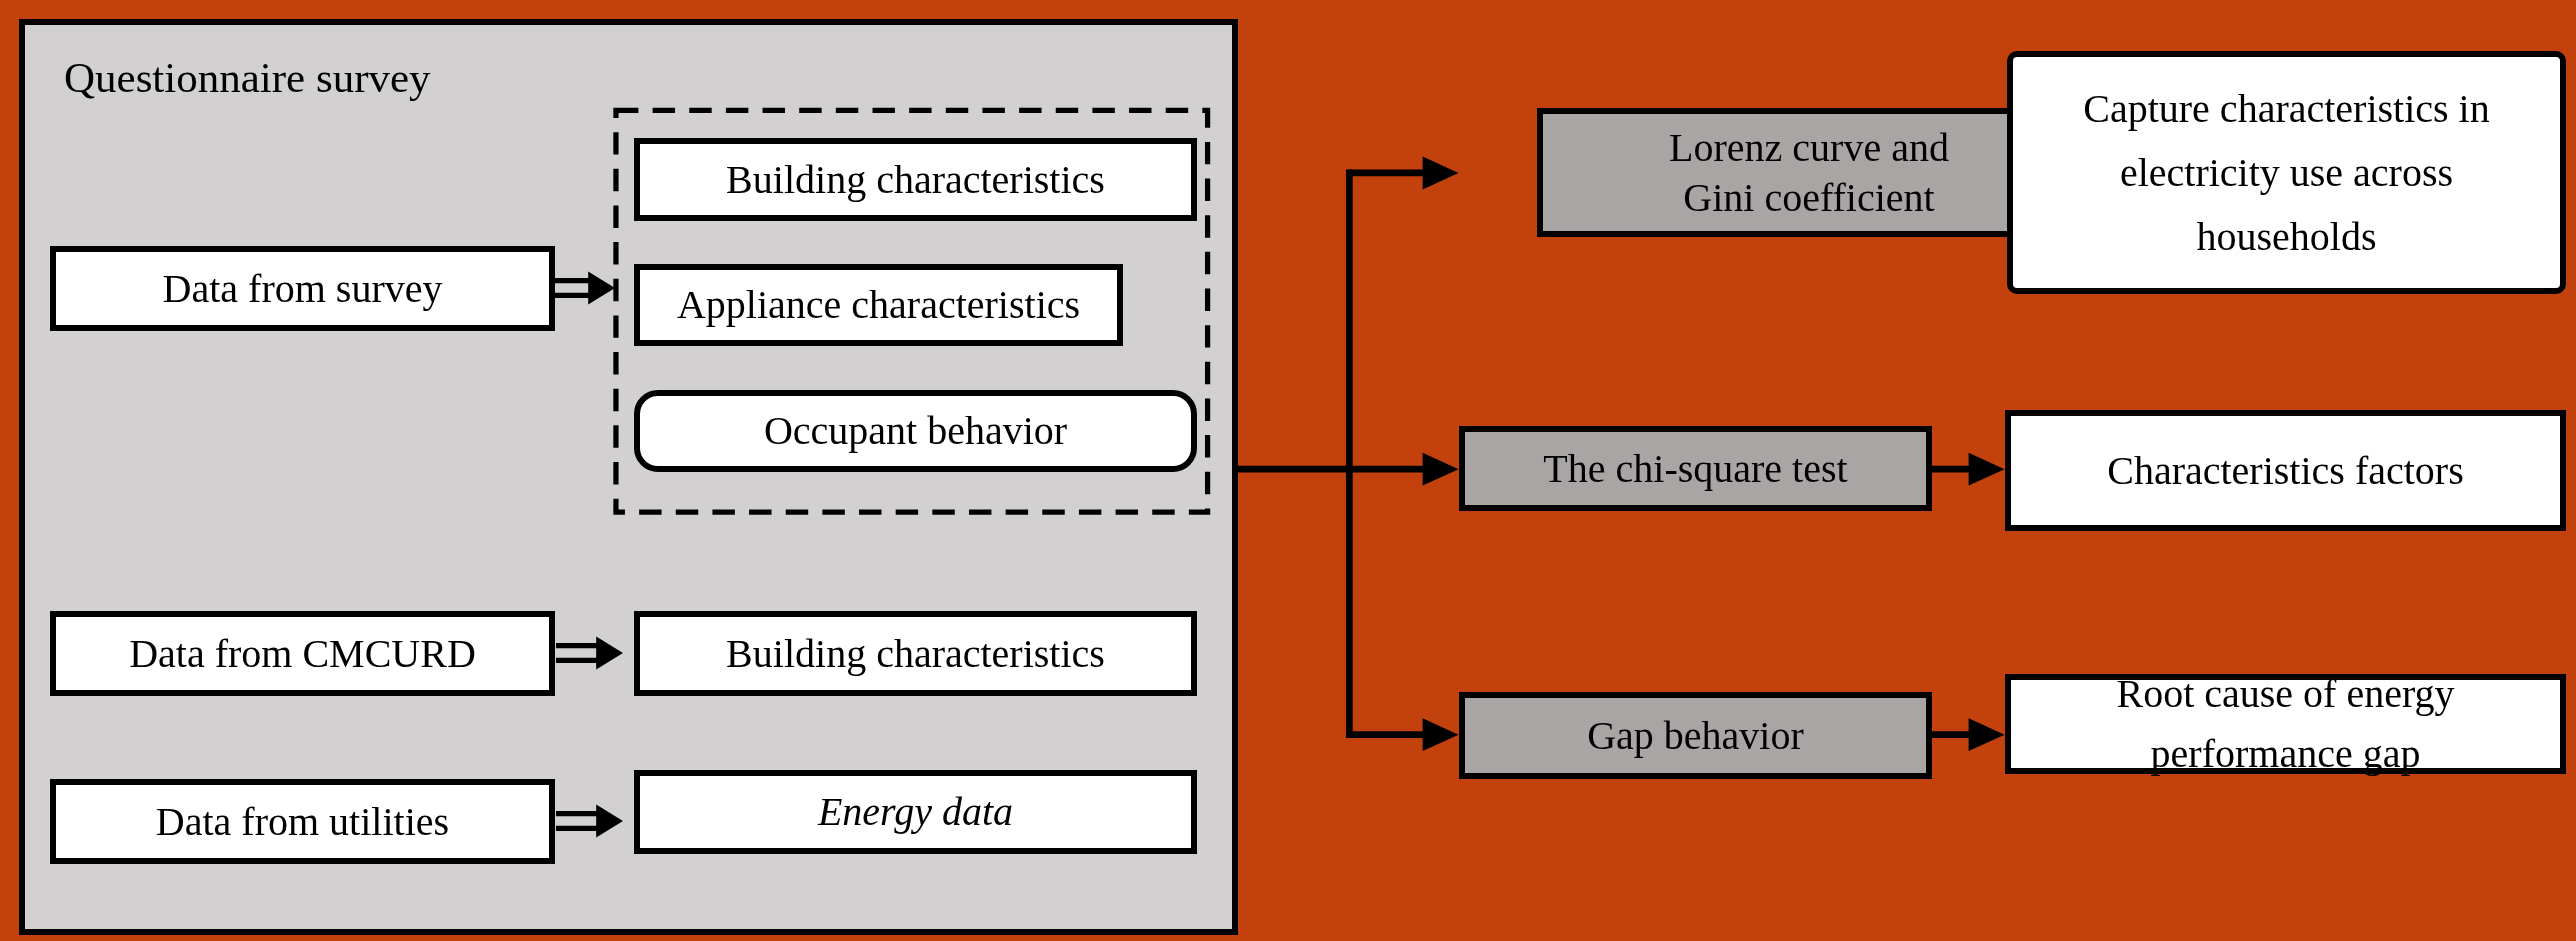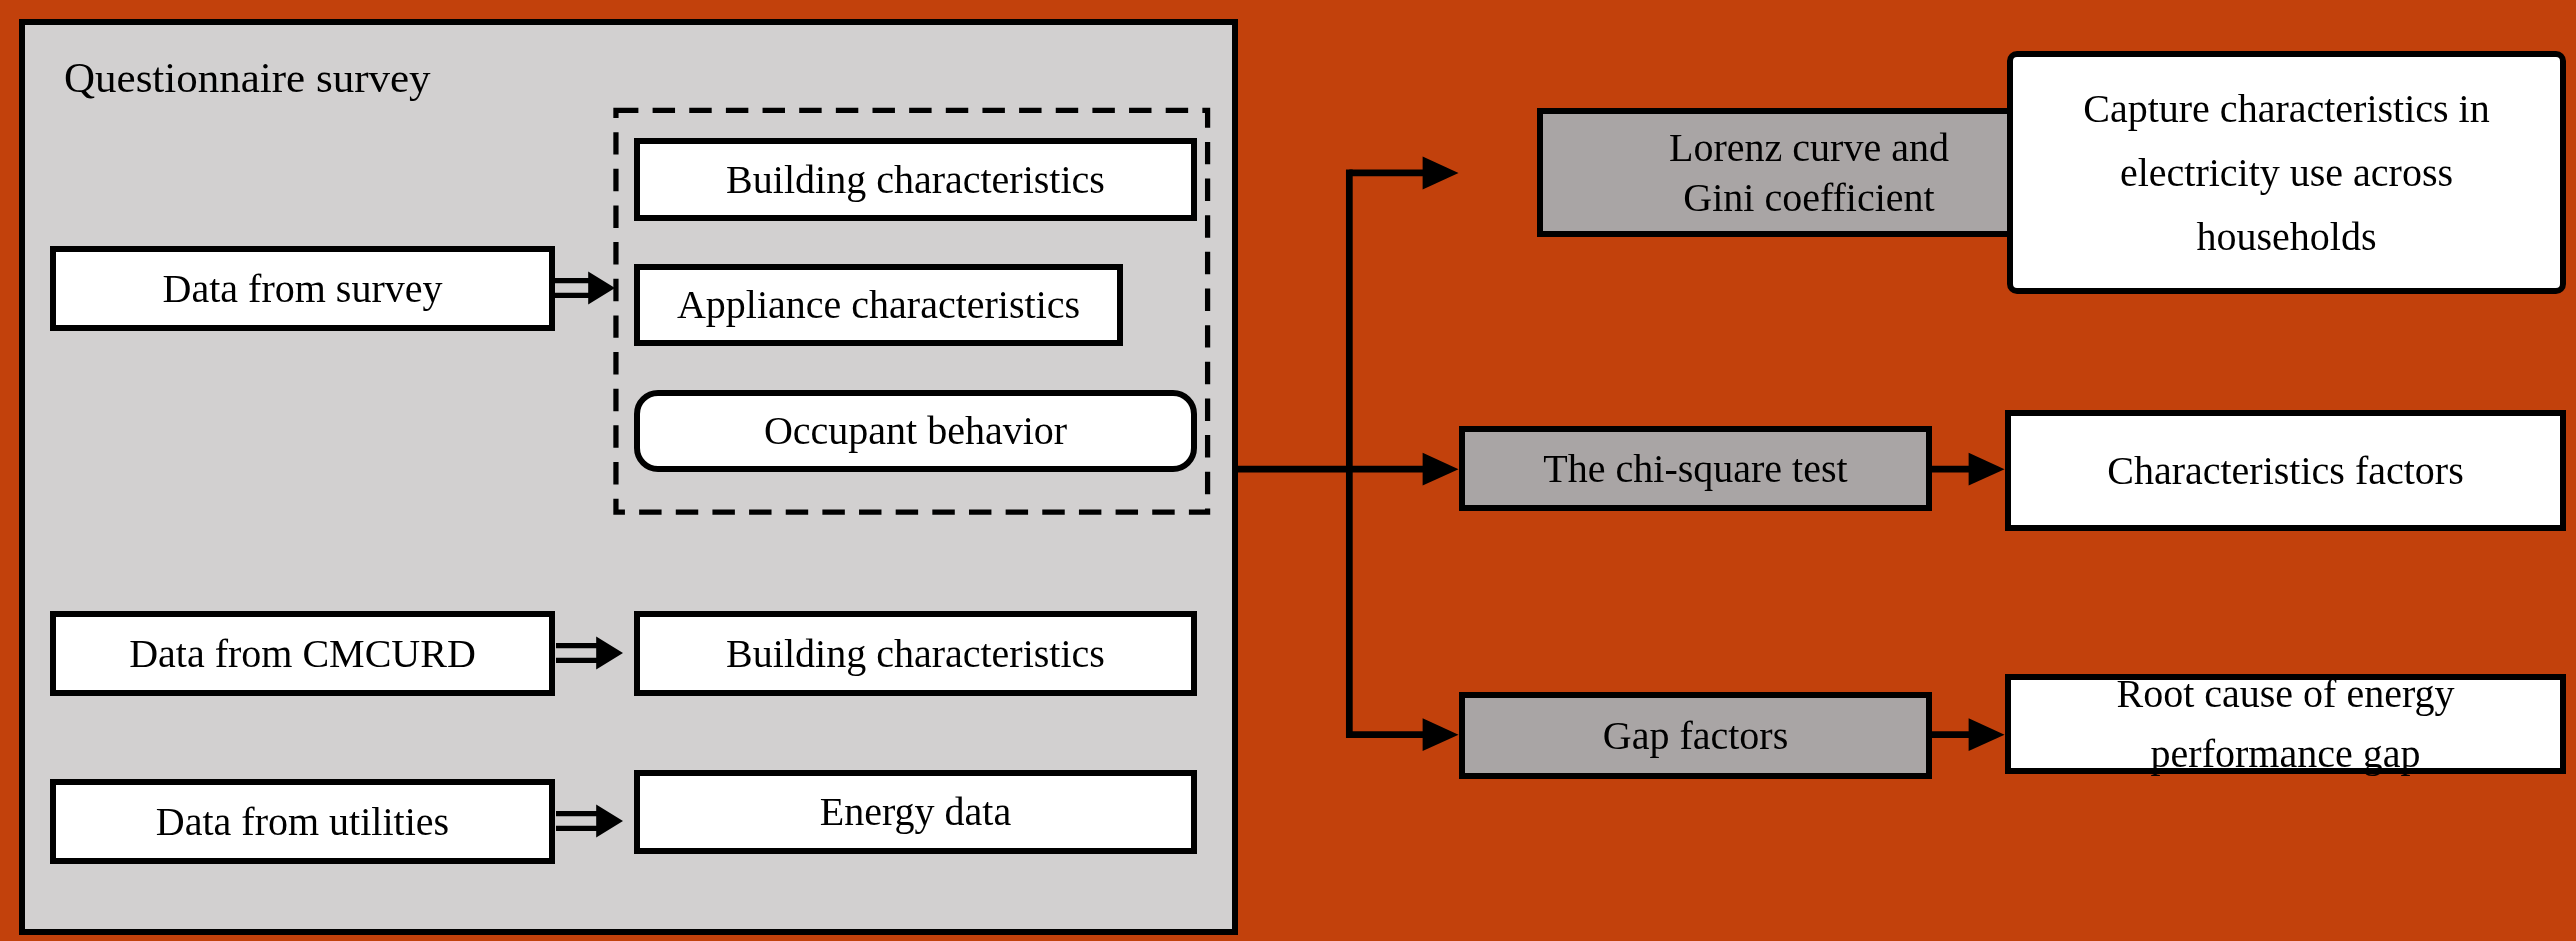--- a/index.html
+++ b/index.html
@@ -109,26 +109,26 @@
 
   <div class="box" style="left:50px; top:246px; width:505px; height:85px;">Data from survey</div>
   <div class="box" style="left:50px; top:611px; width:505px; height:85px;">Data from CMCURD</div>
   <div class="box" style="left:50px; top:779px; width:505px; height:85px;">Data from utilities</div>
 
   <div class="box" style="left:634px; top:138px; width:563px; height:83px;">Building characteristics</div>
   <div class="box" style="left:634px; top:264px; width:489px; height:82px;">Appliance characteristics</div>
   <div class="box" style="left:634px; top:390px; width:563px; height:82px;border-radius:24px;">Occupant behavior</div>
 
   <div class="box" style="left:634px; top:611px; width:563px; height:85px;">Building characteristics</div>
-  <div class="box" style="left:634px; top:770px; width:563px; height:84px;">Energy data</div>
+  <div class="box" style="left:634px; top:770px; width:563px; height:84px;font-style:italic;">Energy data</div>
 
   <div class="box method" style="left:1537px; top:108px; width:544px; height:129px;">Lorenz curve and
 Gini coefficient</div>
   <div class="box method" style="left:1459px; top:426px; width:473px; height:85px;">The chi-square test</div>
-  <div class="box method" style="left:1459px; top:692px; width:473px; height:87px;">Gap factors</div>
+  <div class="box method" style="left:1459px; top:692px; width:473px; height:87px;">Gap behavior</div>
 
   <div class="box multiline-3" style="left:2007px; top:51px; width:559px; height:243px;">Capture characteristics in
 electricity use across
 households</div>
   <div class="box" style="left:2005px; top:410px; width:561px; height:121px;">Characteristics factors</div>
   <div class="box multiline-2" style="left:2005px; top:674px; width:561px; height:100px;">Root cause of energy
 performance gap</div>
 
 </div>
 

